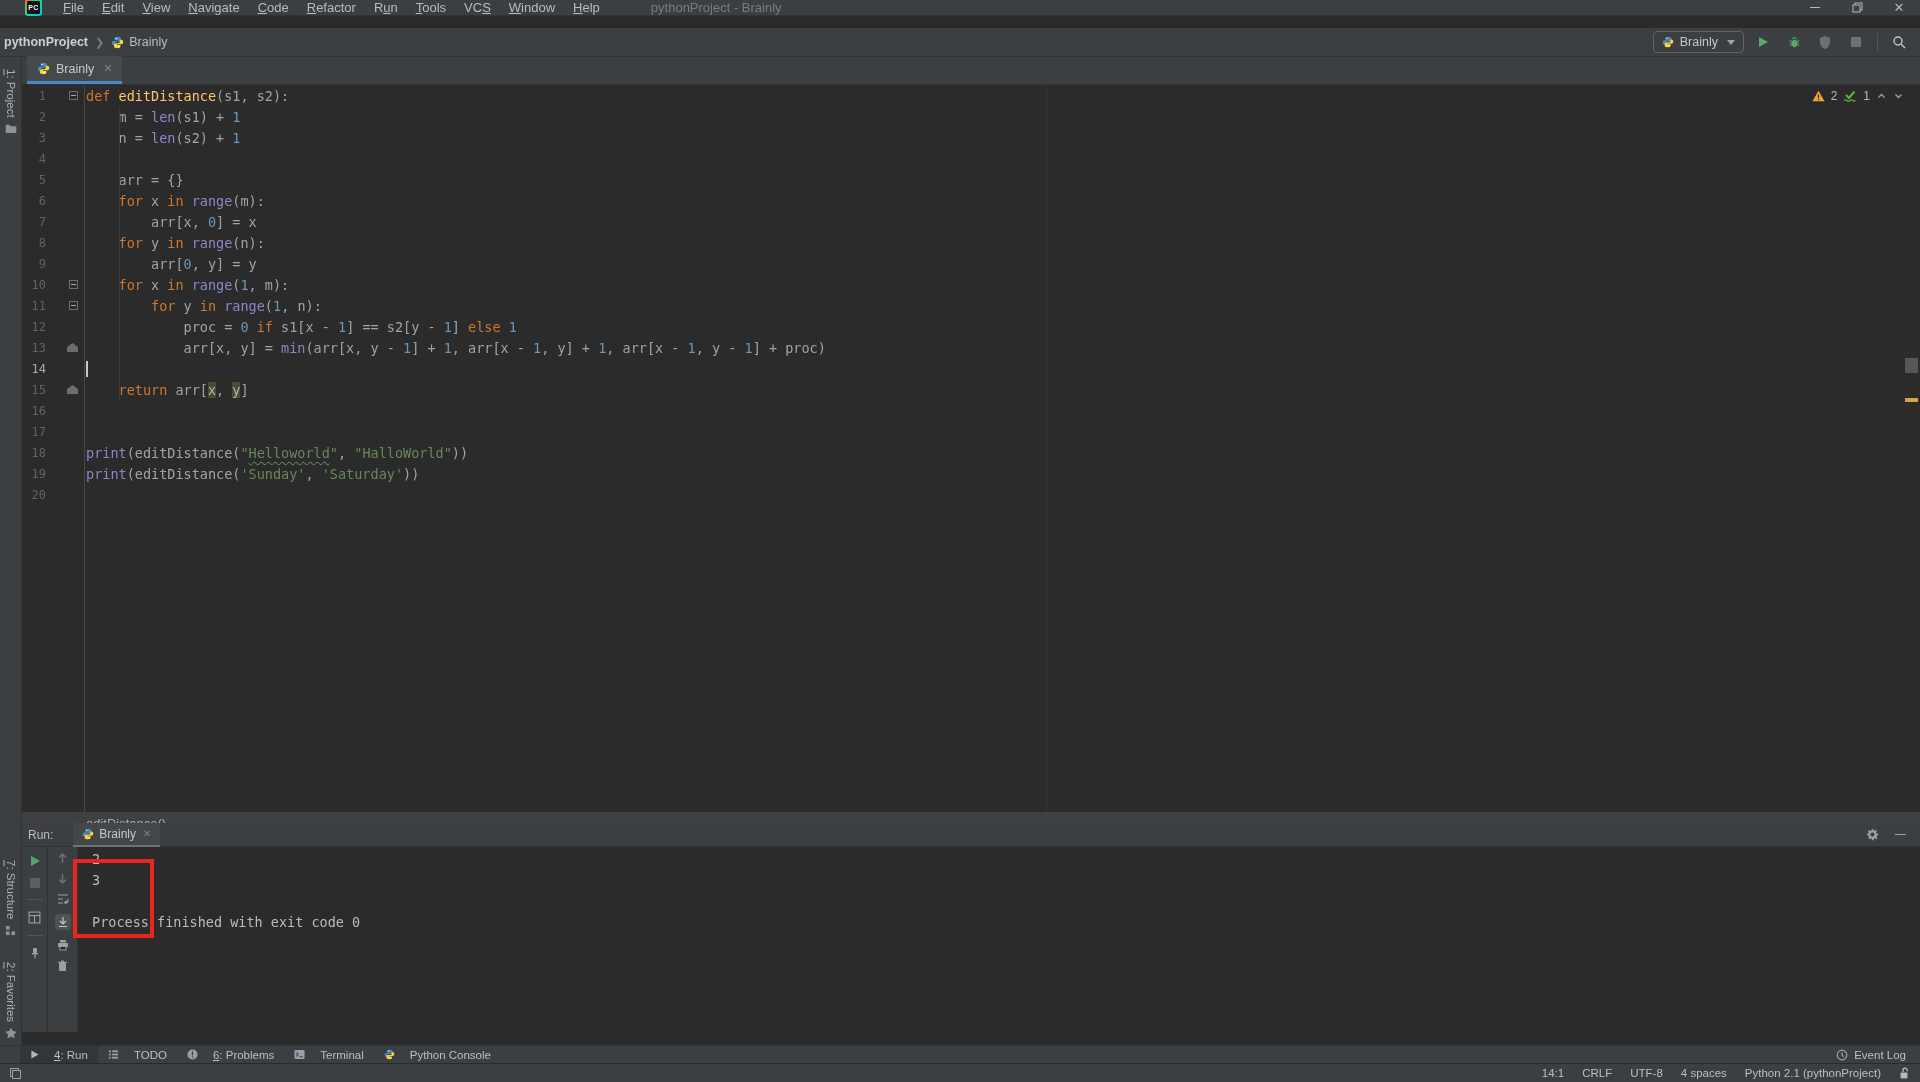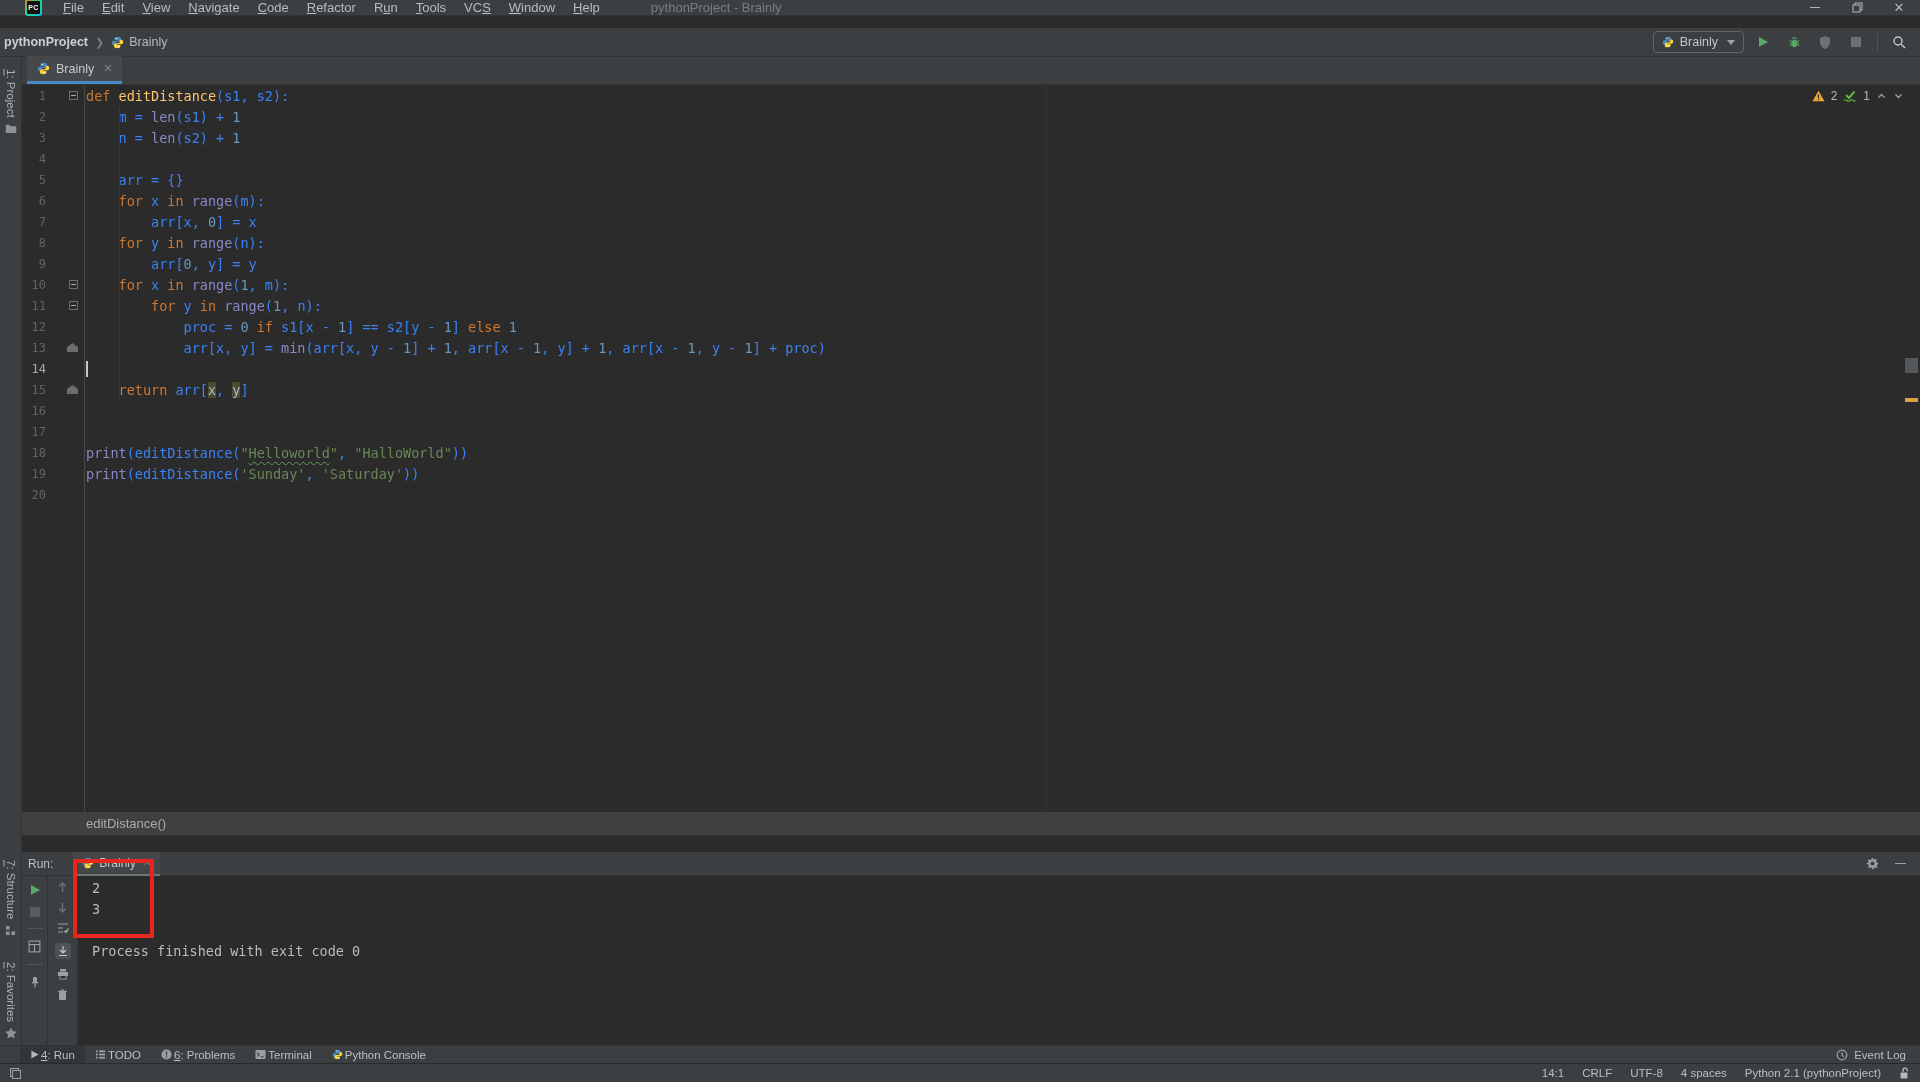--- a/index.html
+++ b/index.html
@@ -51,50 +51,50 @@
   .editor .indentguide{position:absolute;left:97px;top:22px;height:293px;width:1px;background:#383838}
   .crow{display:flex;height:21px;align-items:center;font-family:"DejaVu Sans Mono","Liberation Mono",monospace;font-size:13.5px;white-space:pre;position:relative}
   .ln{width:24px;text-align:right;color:#606366;font-size:12px;flex:none;font-family:"DejaVu Sans Mono",monospace}
   .ln.cur{color:#a7a9ab}
   .foldc{width:38px;flex:none;display:flex;justify-content:flex-end;align-items:center;padding-right:6px}
   .codetext{padding-left:2px}
   .fm{width:9px;height:9px;border:1px solid #6d6d6d;position:relative;display:block;background:#2b2b2b}
   .fm::after{content:"";position:absolute;left:1px;right:1px;top:3px;height:1px;background:#a8a8a8}
   .fe{width:11px;height:9px;display:block;background:#6d6d6d;clip-path:polygon(50% 0,100% 45%,100% 100%,0 100%,0 45%)}
   .t-k{color:#cc7832}.t-f{color:#ffc66d}.t-b{color:#8888c6}.t-n{color:#6897bb}
-  .t-s{color:#6a8759}.t-d{color:#3b82f6}
+  .t-s{color:#6a8759}.t-d{color:#a3a3a3}
   .t-sw{color:#6a8759;text-decoration:underline wavy #5c9e54;text-decoration-thickness:1px;text-underline-offset:3px}
   .t-hl{color:#a9b7c6;background:#4a4d2f}
   .caret{display:inline-block;width:2px;height:16px;background:#c8c8c8;vertical-align:-3px}
   .inspections{position:absolute;top:4px;right:16px;display:flex;align-items:center;gap:6px;font-size:12px;color:#b3b6b8}
   .stripe-thumb{position:absolute;right:2px;top:273px;width:13px;height:15px;background:#55585a}
   .stripe-warn{position:absolute;right:2px;top:313px;width:13px;height:4px;background:#d9a343}
 
   
   .crumbs2{position:absolute;left:22px;top:812px;right:0;height:24px;background:#404040;border-bottom:1px solid #303233;display:flex;align-items:center;padding-left:64px;font-size:13px;color:#a9abad}
 
   
-  .runpanel{position:absolute;left:22px;top:852px;right:0;height:209px;background:#2b2b2b}
+  .runpanel{position:absolute;left:22px;top:823px;right:0;height:209px;background:#2b2b2b}
   .runheader{height:24px;background:#3c3f41;border-bottom:1px solid #303233;display:flex;align-items:center;font-size:12px}
   .runheader .rlabel{margin-left:6px;color:#bbbec0}
   .runtab{display:flex;align-items:center;gap:5px;padding:0 9px;height:24px;margin-left:20px;background:#434749;border-bottom:2px solid #6e7376;color:#c6c9cb}
   .runtab .x{color:#7f8486;font-size:10px;margin-left:2px}
   .rh-right{margin-left:auto;display:flex;align-items:center;gap:16px;margin-right:14px}
   .rh-right .minline{width:11px;height:1px;background:#9aa0a6}
   .runbody{position:absolute;top:24px;left:0;right:0;bottom:0;display:flex}
   .rcol1{width:26px;background:#3c3f41;border-right:1px solid #303233;display:flex;flex-direction:column;align-items:center;padding-top:8px;gap:11px;flex:none}
   .rcol2{width:30px;background:#3c3f41;border-right:1px solid #303233;display:flex;flex-direction:column;align-items:center;padding-top:6px;gap:9px;flex:none}
   .hdiv{width:16px;height:1px;background:#515456}
   .selbg{background:#4d5254;border-radius:3px;padding:2px}
   .console{flex:1;padding:4px 0 0 14px;font-family:"DejaVu Sans Mono","Liberation Mono",monospace;font-size:13.5px;color:#bbbbbb}
   .con-line{height:21px;white-space:pre}
 
   
   .bottombar{position:absolute;left:0;bottom:19px;width:100%;height:18px;background:#3c3f41;border-top:1px solid #303233;display:flex;align-items:center;font-size:11.5px;color:#bcbfc1;padding-left:20px}
-  .bitem{display:flex;align-items:center;gap:2px;padding:0 10px;height:100%}
+  .bitem{display:flex;align-items:center;gap:15px;padding:0 10px;height:100%}
   .bitem.active{background:#333638}
   .eventlog{margin-left:auto;margin-right:14px;display:flex;gap:6px;align-items:center;height:100%}
 
   
   .statusbar{position:absolute;left:0;bottom:0;width:100%;height:19px;background:#3c3f41;border-top:1px solid #2a2a2a;display:flex;align-items:center;font-size:11.5px;color:#bcbfc1}
   .sb-toggle{margin-left:8px}
   .sb-right{margin-left:auto;display:flex;gap:18px;align-items:center;margin-right:10px}
 
   
   .redbox{position:absolute;left:73px;top:859px;width:81px;height:79px;border:4px solid #e8261f;z-index:30}

